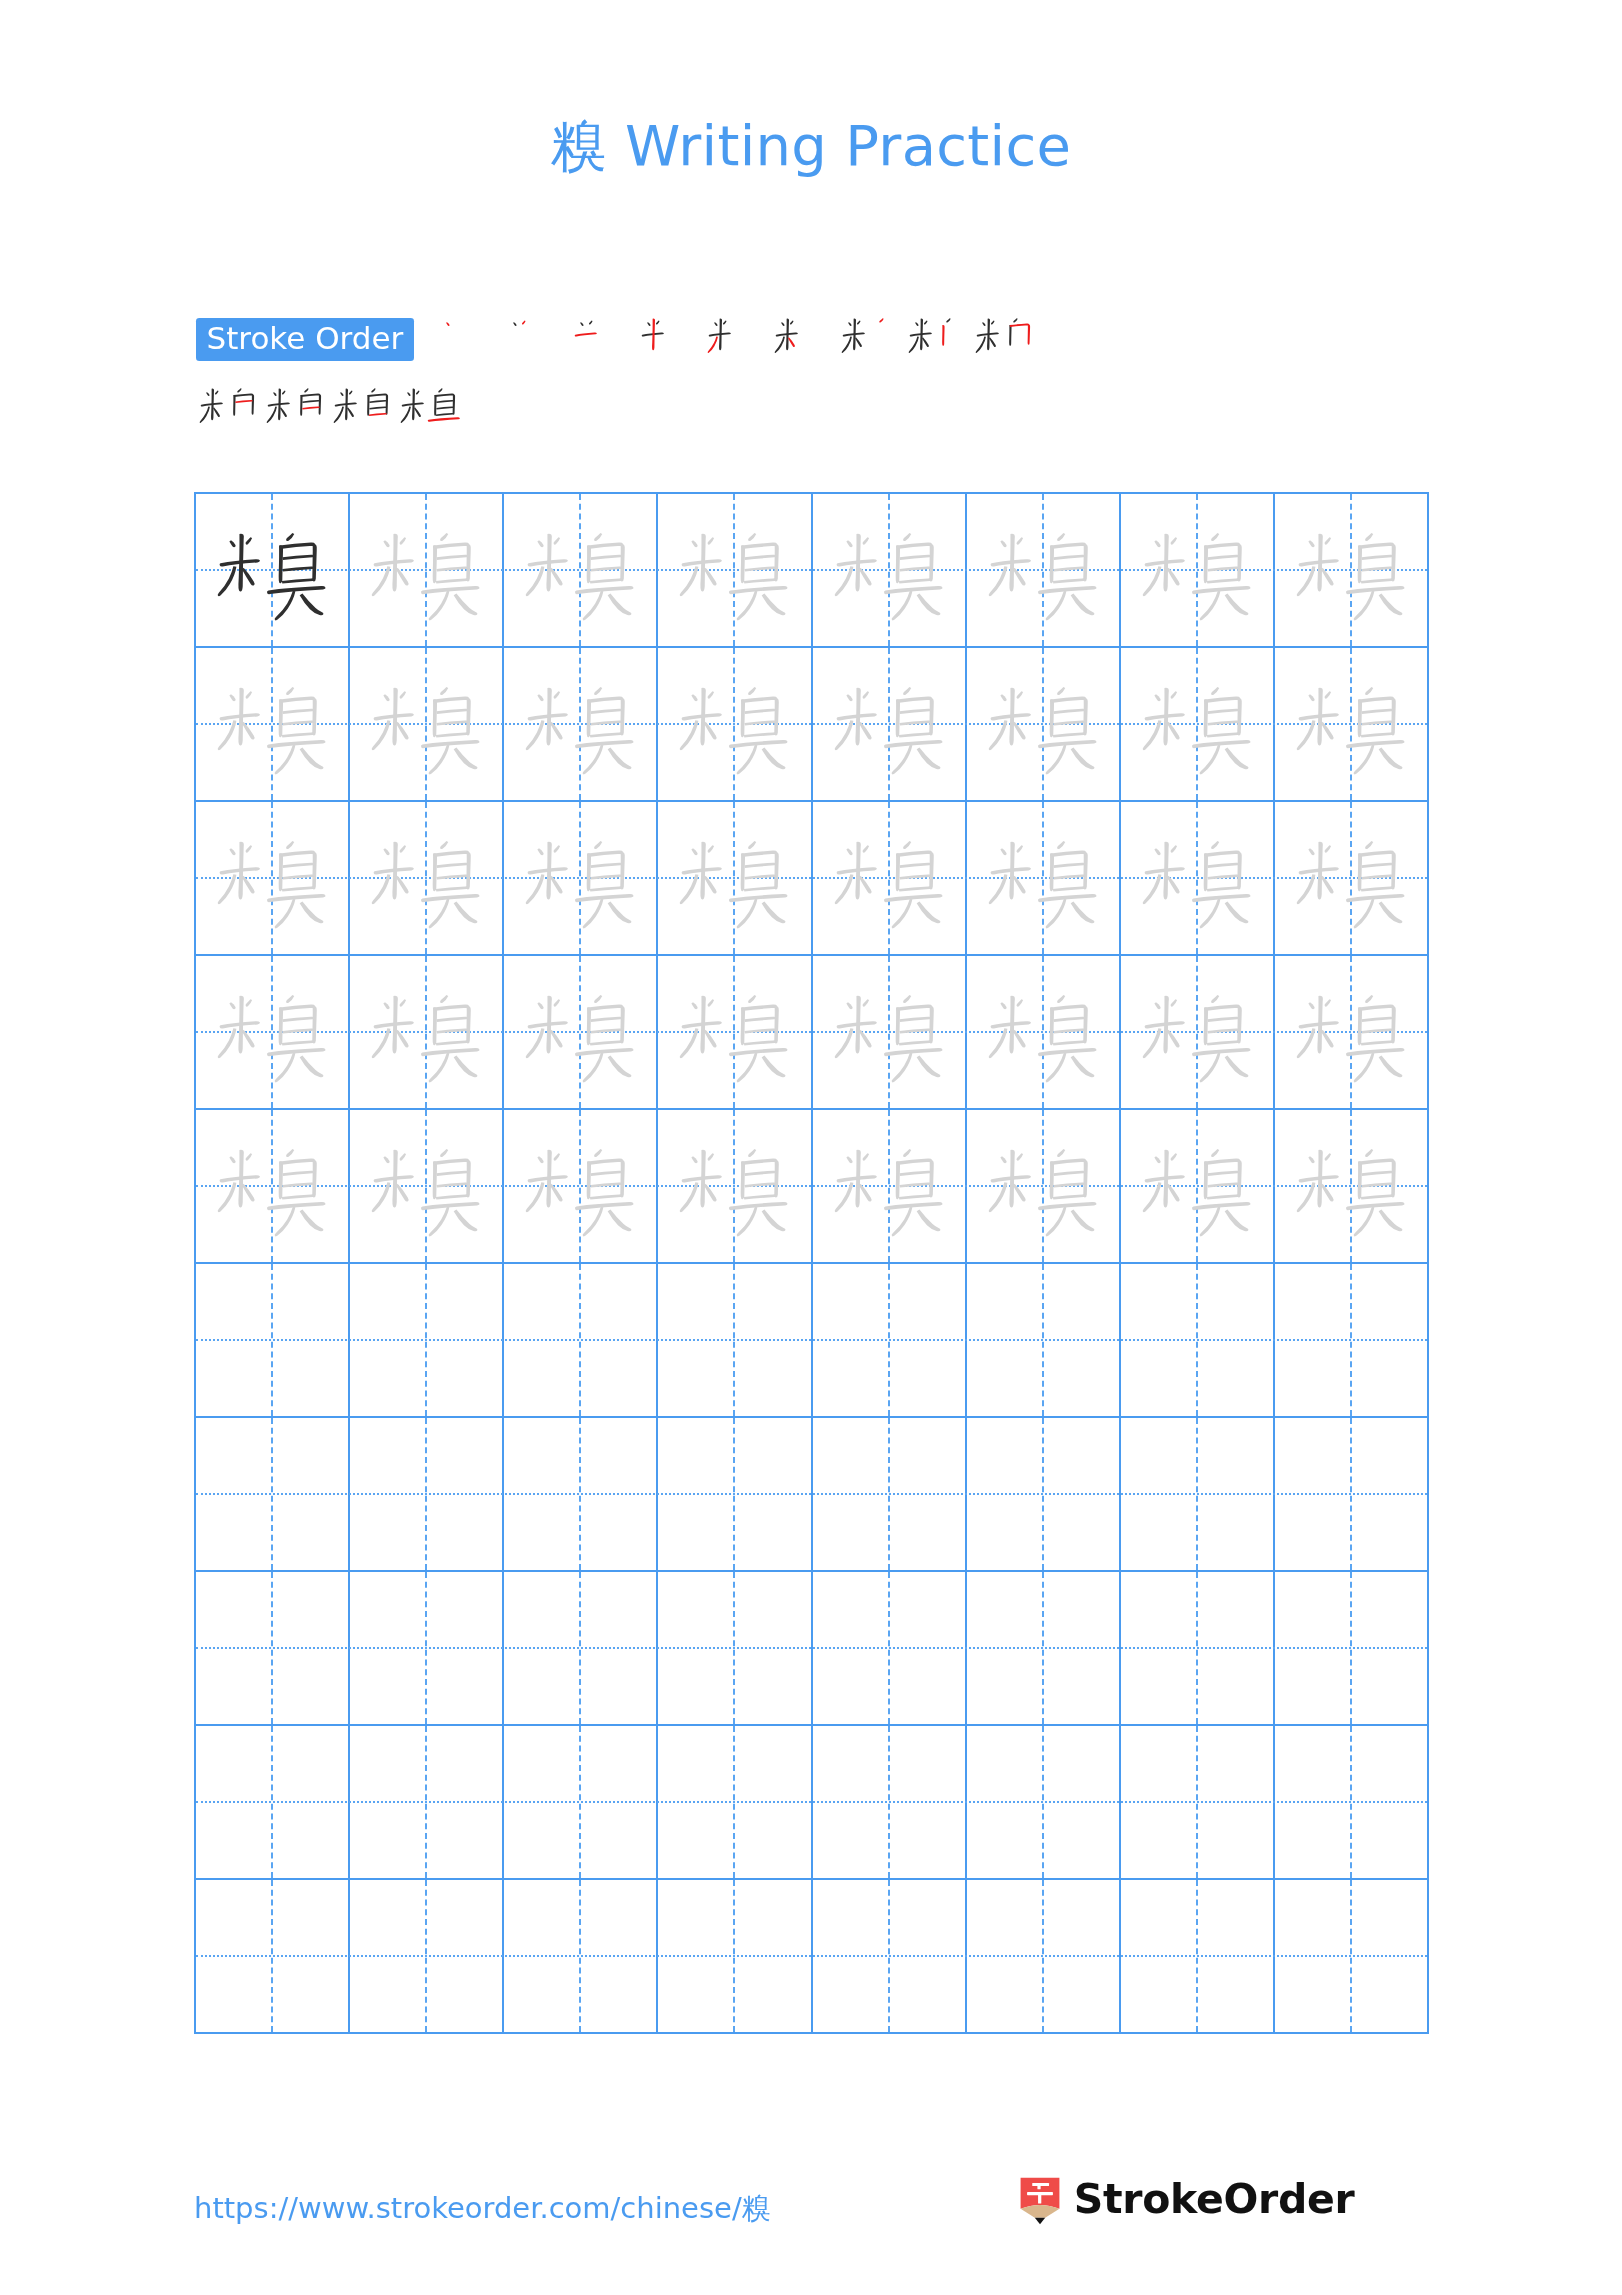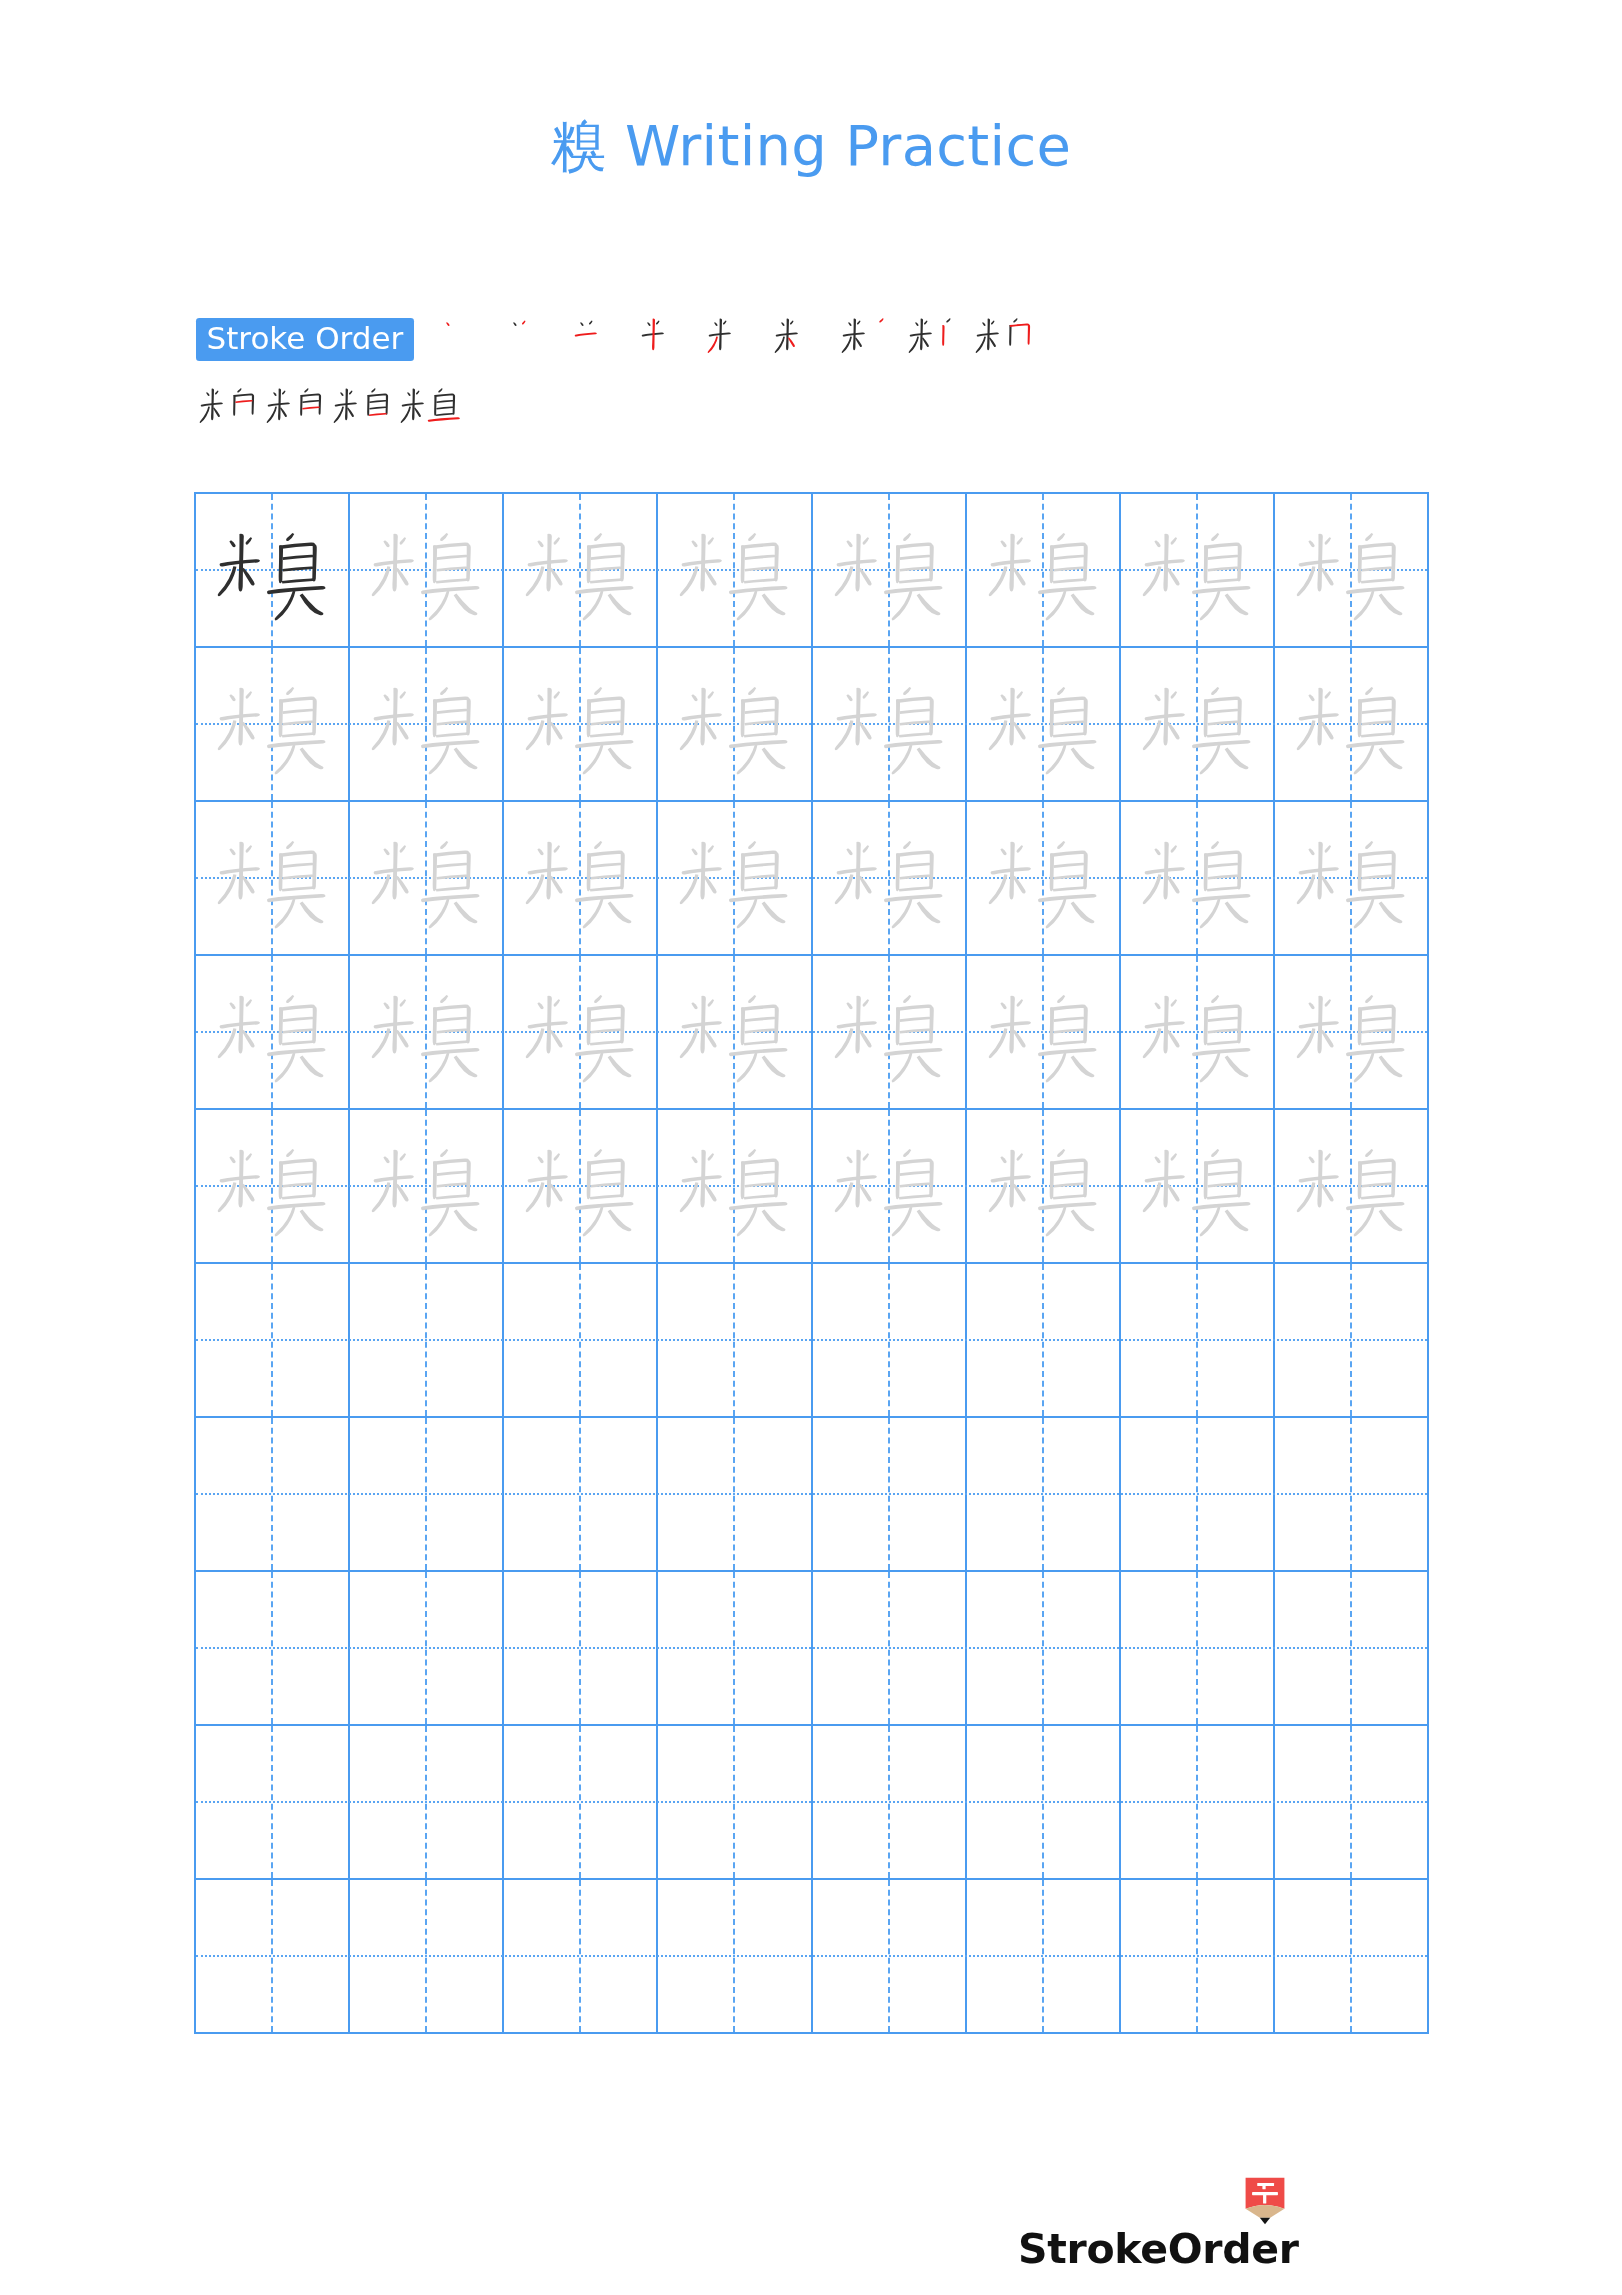--- a/index.html
+++ b/index.html
@@ -157,23 +157,22 @@
     color: #4a9bf0;
     white-space: nowrap;
     font-family: "DejaVu Sans", "Liberation Sans", sans-serif;
   }
 
   .footer-brand {
     position: absolute;
     left: 1018px;
     top: 2176px;
     display: flex;
-    align-items: flex-end;
+    align-items: flex-start;
     height: 52px;
-    flex-direction: column;
   }
 
   .brand-logo {
     width: 44px;
     height: 50px;
     position: relative;
     margin-right: 11.8px;
     flex: 0 0 44px;
   }
   .brand-logo svg { width: 44px; height: 50px; display: block; }
@@ -1339,20 +1338,21 @@
         <div class="cell empty"></div>
         <div class="cell empty"></div>
         <div class="cell empty"></div>
         <div class="cell empty"></div>
         <div class="cell empty"></div>
         <div class="cell empty"></div>
         <div class="cell empty"></div>
       </div>
     </div>
 
+  <div class="footer-url">https://www.strokeorder.com/chinese/糗</div>
 
   <div class="footer-brand">
     <span class="brand-logo">
       <svg viewBox="0 0 68 76" xmlns="http://www.w3.org/2000/svg">
         <path d="M4 2 h60 v48 q-30 -12 -60 0 Z" fill="#ef4b48"></path>
         <path d="M4 50 q30 -12 60 0 l-22 14 h-16 Z" fill="#d9b68c"></path>
         <path d="M26 64 h16 l-8 10 Z" fill="#141414"></path>
         <g fill="#ffffff">
           <rect x="22" y="10" width="26" height="5" rx="1"></rect>
           <rect x="30" y="10" width="5" height="10" rx="1"></rect>

